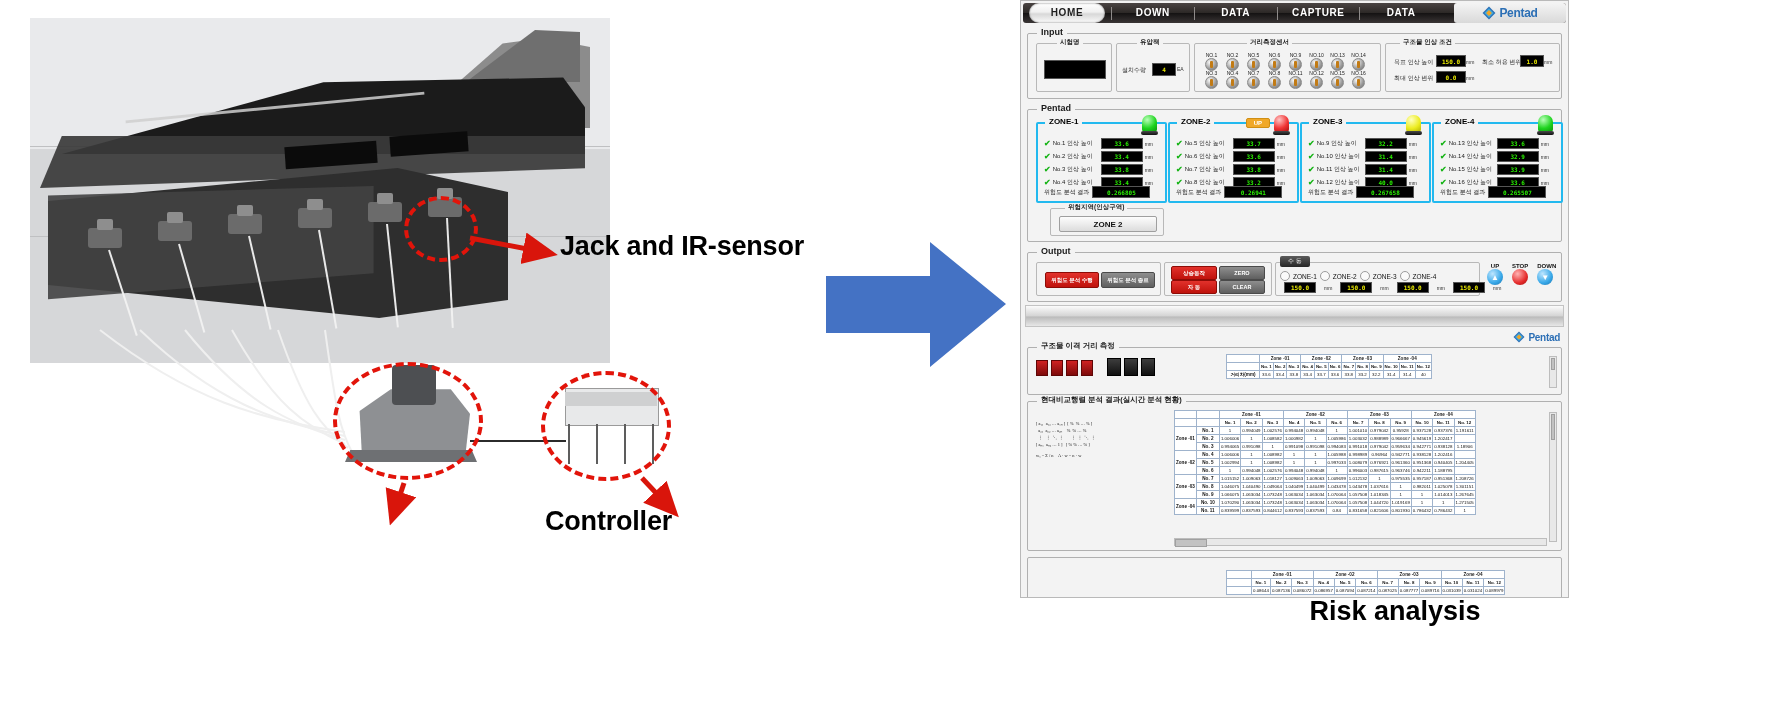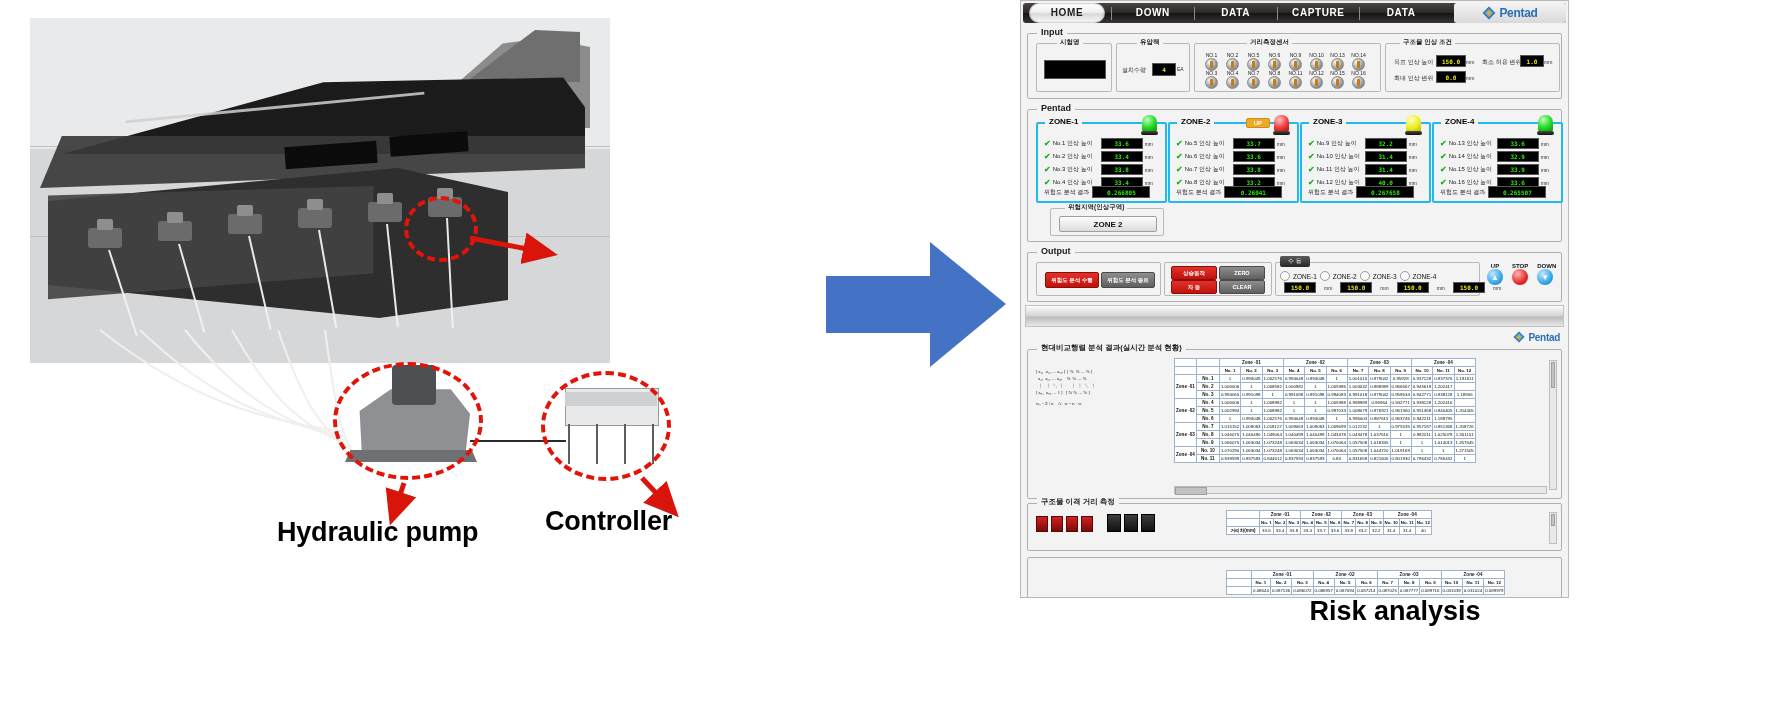--- a/index.html
+++ b/index.html
@@ -288,21 +288,21 @@
     <defs>
       <marker id="ah" markerWidth="7" markerHeight="7" refX="5" refY="3.2" orient="auto">
         <path d="M0,0 L7,3.2 L0,6.4 z" fill="#d9150b"></path>
       </marker>
     </defs>
     <line x1="470" y1="238" x2="548" y2="253" stroke="#d9150b" stroke-width="5" marker-end="url(#ah)"></line>
     <line x1="404" y1="483" x2="393" y2="516" stroke="#d9150b" stroke-width="5" marker-end="url(#ah)"></line>
     <line x1="642" y1="478" x2="672" y2="510" stroke="#d9150b" stroke-width="5" marker-end="url(#ah)"></line>
   </svg>
 
-  <div class="lbl" id="label-pump">Hydraulic pump</div>
+  <div class="lbl" id="label-jack">Jack and IR-sensor</div>
   <div class="lbl" id="label-ctrl">Controller</div>
 </div>
 
 <svg id="blue-arrow" viewBox="0 0 180 125">
   <polygon points="0,34 104,34 104,0 180,62 104,125 104,91 0,91" fill="#4472c4"></polygon>
 </svg>
 
 <div id="hmi">
 
   <div class="tabbar">
@@ -635,238 +635,20 @@
 
   <div class="bandbar"></div>
 
   <div class="brandrow">
     <svg width="12" height="12" viewBox="0 0 24 24">
       <polygon points="12,1 23,12 12,23 1,12" fill="#2c6fb5"></polygon>
       <polygon points="12,4 20,12 12,20 4,12" fill="#3fa9dd"></polygon>
       <polygon points="12,7 17,12 12,17 7,12" fill="#f0a428"></polygon>
     </svg>
     <span class="brand-text" style="font-size:10px;">Pentad</span>
-  </div>
-
-  <div class="panel" style="margin:6px 6px 0 6px;height:148px;">
-    <span class="cap" style="font-size:7.5px;">현대비교행렬 분석 결과(실시간 분석 현황)</span>
-
-    <div class="matrix" style="position:absolute;left:8px;top:18px;line-height:7px;">
-      <div>[ a₁₁&nbsp;&nbsp;a₁₂&nbsp;…&nbsp;a₁ₙ ]&nbsp;&nbsp;[ % &nbsp;%&nbsp;…&nbsp;% ]</div>
-      <div>&nbsp;&nbsp;a₂₁&nbsp;&nbsp;a₂₂&nbsp;…&nbsp;a₂ₙ&nbsp;&nbsp;&nbsp;&nbsp;% &nbsp;%&nbsp;…&nbsp;%</div>
-      <div>&nbsp;&nbsp;⋮&nbsp;&nbsp;&nbsp;⋮&nbsp;&nbsp;⋱&nbsp;&nbsp;⋮&nbsp;&nbsp;&nbsp;&nbsp;&nbsp;&nbsp;&nbsp;⋮&nbsp;&nbsp;⋮&nbsp;&nbsp;⋱&nbsp;&nbsp;⋮</div>
-      <div>[ aₙ₁&nbsp;&nbsp;aₙ₂&nbsp;…&nbsp;1 ]&nbsp;&nbsp;&nbsp;[ %&nbsp;%&nbsp;…&nbsp;% ]</div>
-      <div style="margin-top:4px;">w₁ = Σ / n&nbsp;&nbsp;&nbsp;&nbsp;A · w = n · w</div>
-    </div>
-
-    <div style="position:absolute;left:146px;top:8px;">
-      <table class="grid" id="analysis-table">
-          <tbody>
-            <tr>
-              <th class="corner" style="width:18px;"></th>
-              <th class="corner" style="width:20px;"></th>
-              <th class="zh zh1" colspan="3">Zone -01</th>
-              <th class="zh zh2" colspan="3">Zone -02</th>
-              <th class="zh zh3" colspan="3">Zone -03</th>
-              <th class="zh zh4" colspan="3">Zone -04</th>
-            </tr>
-            <tr>
-              <th class="corner"></th>
-              <th class="corner"></th>
-              <th>No. 1</th>
-              <th>No. 2</th>
-              <th>No. 3</th>
-              <th>No. 4</th>
-              <th>No. 5</th>
-              <th>No. 6</th>
-              <th>No. 7</th>
-              <th>No. 8</th>
-              <th>No. 9</th>
-              <th>No. 10</th>
-              <th>No. 11</th>
-              <th>No. 12</th>
-            </tr>
-            <tr>
-              <th class="rowhdr" rowspan="3">Zone -01</th>
-              <th class="rowhdr">No. 1</th>
-              <td>1</td>
-              <td>0.994049</td>
-              <td>1.002576</td>
-              <td>0.994048</td>
-              <td>0.994048</td>
-              <td>1</td>
-              <td>1.001010</td>
-              <td>0.979042</td>
-              <td>0.95928</td>
-              <td>0.937128</td>
-              <td>0.937376</td>
-              <td>1.191611</td>
-            </tr>
-            <tr>
-              <th class="rowhdr">No. 2</th>
-              <td>1.006006</td>
-              <td>1</td>
-              <td>1.008582</td>
-              <td>1.000982</td>
-              <td>1</td>
-              <td>1.005986</td>
-              <td>1.003032</td>
-              <td>0.988989</td>
-              <td>0.966667</td>
-              <td>0.945619</td>
-              <td>1.202417</td>
-              <td></td>
-            </tr>
-            <tr>
-              <th class="rowhdr">No. 3</th>
-              <td>0.994065</td>
-              <td>0.991098</td>
-              <td>1</td>
-              <td>0.991098</td>
-              <td>0.991098</td>
-              <td>0.994083</td>
-              <td>0.991018</td>
-              <td>0.979042</td>
-              <td>0.959634</td>
-              <td>0.942771</td>
-              <td>0.938128</td>
-              <td>1.18906</td>
-            </tr>
-            <tr>
-              <th class="rowhdr" rowspan="3">Zone -02</th>
-              <th class="rowhdr">No. 4</th>
-              <td>1.006006</td>
-              <td>1</td>
-              <td>1.008982</td>
-              <td>1</td>
-              <td>1</td>
-              <td>1.005988</td>
-              <td>0.998989</td>
-              <td>0.96964</td>
-              <td>0.942771</td>
-              <td>0.938128</td>
-              <td>1.202416</td>
-              <td></td>
-            </tr>
-            <tr>
-              <th class="rowhdr">No. 5</th>
-              <td>1.002994</td>
-              <td>1</td>
-              <td>1.008982</td>
-              <td>1</td>
-              <td>1</td>
-              <td>0.997033</td>
-              <td>1.008079</td>
-              <td>0.976921</td>
-              <td>0.961360</td>
-              <td>0.951368</td>
-              <td>0.940405</td>
-              <td>1.204405</td>
-            </tr>
-            <tr>
-              <th class="rowhdr">No. 6</th>
-              <td>1</td>
-              <td>0.994048</td>
-              <td>1.002576</td>
-              <td>0.994048</td>
-              <td>0.994048</td>
-              <td>1</td>
-              <td>0.996003</td>
-              <td>0.987615</td>
-              <td>0.963746</td>
-              <td>0.942211</td>
-              <td>1.188795</td>
-              <td></td>
-            </tr>
-            <tr>
-              <th class="rowhdr" rowspan="3">Zone -03</th>
-              <th class="rowhdr">No. 7</th>
-              <td>1.015152</td>
-              <td>1.009063</td>
-              <td>1.018127</td>
-              <td>1.009063</td>
-              <td>1.009063</td>
-              <td>1.009699</td>
-              <td>1.012132</td>
-              <td>1</td>
-              <td>0.975535</td>
-              <td>0.957187</td>
-              <td>0.951368</td>
-              <td>1.208726</td>
-            </tr>
-            <tr>
-              <th class="rowhdr">No. 8</th>
-              <td>1.046075</td>
-              <td>1.040490</td>
-              <td>1.049064</td>
-              <td>1.040499</td>
-              <td>1.040499</td>
-              <td>1.043478</td>
-              <td>1.043478</td>
-              <td>1.037616</td>
-              <td>1</td>
-              <td>0.982011</td>
-              <td>1.025078</td>
-              <td>1.301151</td>
-            </tr>
-            <tr>
-              <th class="rowhdr">No. 9</th>
-              <td>1.066075</td>
-              <td>1.063034</td>
-              <td>1.073248</td>
-              <td>1.063034</td>
-              <td>1.063034</td>
-              <td>1.070064</td>
-              <td>1.057508</td>
-              <td>1.018345</td>
-              <td>1</td>
-              <td>1</td>
-              <td>1.014013</td>
-              <td>1.267645</td>
-            </tr>
-            <tr>
-              <th class="rowhdr" rowspan="3">Zone -04</th>
-              <th class="rowhdr">No. 10</th>
-              <td>1.070290</td>
-              <td>1.063034</td>
-              <td>1.073248</td>
-              <td>1.063034</td>
-              <td>1.063034</td>
-              <td>1.070064</td>
-              <td>1.057508</td>
-              <td>1.044720</td>
-              <td>1.019169</td>
-              <td>1</td>
-              <td>1</td>
-              <td>1.271505</td>
-            </tr>
-            <tr>
-              <th class="rowhdr">No. 11</th>
-              <td>0.839599</td>
-              <td>0.837593</td>
-              <td>0.844612</td>
-              <td>0.837593</td>
-              <td>0.837593</td>
-              <td>0.84</td>
-              <td>0.831658</td>
-              <td>0.821606</td>
-              <td>0.801930</td>
-              <td>0.786432</td>
-              <td>0.786432</td>
-              <td>1</td>
-            </tr>
-          </tbody>
-        </table>
-    </div>
-    <div class="scrollbar-v" style="position:absolute;right:4px;top:10px;height:128px;">
-        <div class="thumb"></div>
-      </div>
-    <div class="scrollbar-h" style="position:absolute;left:146px;right:14px;bottom:4px;">
-        <div class="thumb"></div>
-      </div>
   </div>
 
   <div class="panel" style="margin:4px 6px 0 6px;height:46px;">
     <span class="cap" style="font-size:7.5px;">구조물 이격 거리 측정</span>
     <div style="position:absolute;left:8px;top:10px;display:flex;gap:3px;align-items:flex-end;">
       <div style="width:10px;height:14px;background:linear-gradient(180deg,#cf2222,#7d0a0a);border:1px solid #5f0606;"></div>
       <div style="width:10px;height:14px;background:linear-gradient(180deg,#cf2222,#7d0a0a);border:1px solid #5f0606;"></div>
       <div style="width:10px;height:14px;background:linear-gradient(180deg,#cf2222,#7d0a0a);border:1px solid #5f0606;"></div>
       <div style="width:10px;height:14px;background:linear-gradient(180deg,#cf2222,#7d0a0a);border:1px solid #5f0606;"></div>
       <div style="width:8px;"></div>
@@ -916,20 +698,238 @@
           <td>40</td>
         </tr>
       </tbody>
         </table>
     </div>
     <div class="scrollbar-v" style="position:absolute;right:4px;top:8px;height:30px;">
         <div class="thumb" style="height:10px;"></div>
       </div>
   </div>
 
+  <div class="panel" style="margin:6px 6px 0 6px;height:148px;">
+    <span class="cap" style="font-size:7.5px;">현대비교행렬 분석 결과(실시간 분석 현황)</span>
+
+    <div class="matrix" style="position:absolute;left:8px;top:18px;line-height:7px;">
+      <div>[ a₁₁&nbsp;&nbsp;a₁₂&nbsp;…&nbsp;a₁ₙ ]&nbsp;&nbsp;[ % &nbsp;%&nbsp;…&nbsp;% ]</div>
+      <div>&nbsp;&nbsp;a₂₁&nbsp;&nbsp;a₂₂&nbsp;…&nbsp;a₂ₙ&nbsp;&nbsp;&nbsp;&nbsp;% &nbsp;%&nbsp;…&nbsp;%</div>
+      <div>&nbsp;&nbsp;⋮&nbsp;&nbsp;&nbsp;⋮&nbsp;&nbsp;⋱&nbsp;&nbsp;⋮&nbsp;&nbsp;&nbsp;&nbsp;&nbsp;&nbsp;&nbsp;⋮&nbsp;&nbsp;⋮&nbsp;&nbsp;⋱&nbsp;&nbsp;⋮</div>
+      <div>[ aₙ₁&nbsp;&nbsp;aₙ₂&nbsp;…&nbsp;1 ]&nbsp;&nbsp;&nbsp;[ %&nbsp;%&nbsp;…&nbsp;% ]</div>
+      <div style="margin-top:4px;">w₁ = Σ / n&nbsp;&nbsp;&nbsp;&nbsp;A · w = n · w</div>
+    </div>
+
+    <div style="position:absolute;left:146px;top:8px;">
+      <table class="grid" id="analysis-table">
+          <tbody>
+            <tr>
+              <th class="corner" style="width:18px;"></th>
+              <th class="corner" style="width:20px;"></th>
+              <th class="zh zh1" colspan="3">Zone -01</th>
+              <th class="zh zh2" colspan="3">Zone -02</th>
+              <th class="zh zh3" colspan="3">Zone -03</th>
+              <th class="zh zh4" colspan="3">Zone -04</th>
+            </tr>
+            <tr>
+              <th class="corner"></th>
+              <th class="corner"></th>
+              <th>No. 1</th>
+              <th>No. 2</th>
+              <th>No. 3</th>
+              <th>No. 4</th>
+              <th>No. 5</th>
+              <th>No. 6</th>
+              <th>No. 7</th>
+              <th>No. 8</th>
+              <th>No. 9</th>
+              <th>No. 10</th>
+              <th>No. 11</th>
+              <th>No. 12</th>
+            </tr>
+            <tr>
+              <th class="rowhdr" rowspan="3">Zone -01</th>
+              <th class="rowhdr">No. 1</th>
+              <td>1</td>
+              <td>0.994049</td>
+              <td>1.002576</td>
+              <td>0.994048</td>
+              <td>0.994048</td>
+              <td>1</td>
+              <td>1.001010</td>
+              <td>0.979042</td>
+              <td>0.95928</td>
+              <td>0.937128</td>
+              <td>0.937376</td>
+              <td>1.191611</td>
+            </tr>
+            <tr>
+              <th class="rowhdr">No. 2</th>
+              <td>1.006006</td>
+              <td>1</td>
+              <td>1.008582</td>
+              <td>1.000982</td>
+              <td>1</td>
+              <td>1.005986</td>
+              <td>1.003032</td>
+              <td>0.988989</td>
+              <td>0.966667</td>
+              <td>0.945619</td>
+              <td>1.202417</td>
+              <td></td>
+            </tr>
+            <tr>
+              <th class="rowhdr">No. 3</th>
+              <td>0.994065</td>
+              <td>0.991098</td>
+              <td>1</td>
+              <td>0.991098</td>
+              <td>0.991098</td>
+              <td>0.994083</td>
+              <td>0.991018</td>
+              <td>0.979042</td>
+              <td>0.959634</td>
+              <td>0.942771</td>
+              <td>0.938128</td>
+              <td>1.18906</td>
+            </tr>
+            <tr>
+              <th class="rowhdr" rowspan="3">Zone -02</th>
+              <th class="rowhdr">No. 4</th>
+              <td>1.006006</td>
+              <td>1</td>
+              <td>1.008982</td>
+              <td>1</td>
+              <td>1</td>
+              <td>1.005988</td>
+              <td>0.998989</td>
+              <td>0.96964</td>
+              <td>0.942771</td>
+              <td>0.938128</td>
+              <td>1.202416</td>
+              <td></td>
+            </tr>
+            <tr>
+              <th class="rowhdr">No. 5</th>
+              <td>1.002994</td>
+              <td>1</td>
+              <td>1.008982</td>
+              <td>1</td>
+              <td>1</td>
+              <td>0.997033</td>
+              <td>1.008079</td>
+              <td>0.976921</td>
+              <td>0.961360</td>
+              <td>0.951368</td>
+              <td>0.940405</td>
+              <td>1.204405</td>
+            </tr>
+            <tr>
+              <th class="rowhdr">No. 6</th>
+              <td>1</td>
+              <td>0.994048</td>
+              <td>1.002576</td>
+              <td>0.994048</td>
+              <td>0.994048</td>
+              <td>1</td>
+              <td>0.996003</td>
+              <td>0.987615</td>
+              <td>0.963746</td>
+              <td>0.942211</td>
+              <td>1.188795</td>
+              <td></td>
+            </tr>
+            <tr>
+              <th class="rowhdr" rowspan="3">Zone -03</th>
+              <th class="rowhdr">No. 7</th>
+              <td>1.015152</td>
+              <td>1.009063</td>
+              <td>1.018127</td>
+              <td>1.009063</td>
+              <td>1.009063</td>
+              <td>1.009699</td>
+              <td>1.012132</td>
+              <td>1</td>
+              <td>0.975535</td>
+              <td>0.957187</td>
+              <td>0.951368</td>
+              <td>1.208726</td>
+            </tr>
+            <tr>
+              <th class="rowhdr">No. 8</th>
+              <td>1.046075</td>
+              <td>1.040490</td>
+              <td>1.049064</td>
+              <td>1.040499</td>
+              <td>1.040499</td>
+              <td>1.043478</td>
+              <td>1.043478</td>
+              <td>1.037616</td>
+              <td>1</td>
+              <td>0.982011</td>
+              <td>1.025078</td>
+              <td>1.301151</td>
+            </tr>
+            <tr>
+              <th class="rowhdr">No. 9</th>
+              <td>1.066075</td>
+              <td>1.063034</td>
+              <td>1.073248</td>
+              <td>1.063034</td>
+              <td>1.063034</td>
+              <td>1.070064</td>
+              <td>1.057508</td>
+              <td>1.018345</td>
+              <td>1</td>
+              <td>1</td>
+              <td>1.014013</td>
+              <td>1.267645</td>
+            </tr>
+            <tr>
+              <th class="rowhdr" rowspan="3">Zone -04</th>
+              <th class="rowhdr">No. 10</th>
+              <td>1.070290</td>
+              <td>1.063034</td>
+              <td>1.073248</td>
+              <td>1.063034</td>
+              <td>1.063034</td>
+              <td>1.070064</td>
+              <td>1.057508</td>
+              <td>1.044720</td>
+              <td>1.019169</td>
+              <td>1</td>
+              <td>1</td>
+              <td>1.271505</td>
+            </tr>
+            <tr>
+              <th class="rowhdr">No. 11</th>
+              <td>0.839599</td>
+              <td>0.837593</td>
+              <td>0.844612</td>
+              <td>0.837593</td>
+              <td>0.837593</td>
+              <td>0.84</td>
+              <td>0.831658</td>
+              <td>0.821606</td>
+              <td>0.801930</td>
+              <td>0.786432</td>
+              <td>0.786432</td>
+              <td>1</td>
+            </tr>
+          </tbody>
+        </table>
+    </div>
+    <div class="scrollbar-v" style="position:absolute;right:4px;top:10px;height:128px;">
+        <div class="thumb"></div>
+      </div>
+    <div class="scrollbar-h" style="position:absolute;left:146px;right:14px;bottom:4px;">
+        <div class="thumb"></div>
+      </div>
+  </div>
+
   <div class="panel" style="margin:6px 6px 0 6px;height:58px;">
     <div style="position:absolute;left:198px;top:12px;">
       <table class="grid">
         <tbody>
             <tr>
           <th class="corner" style="width:22px;"></th>
           <th class="zh zh1" colspan="3">Zone -01</th>
           <th class="zh zh2" colspan="3">Zone -02</th>
           <th class="zh zh3" colspan="3">Zone -03</th>
           <th class="zh zh4" colspan="3">Zone -04</th>

